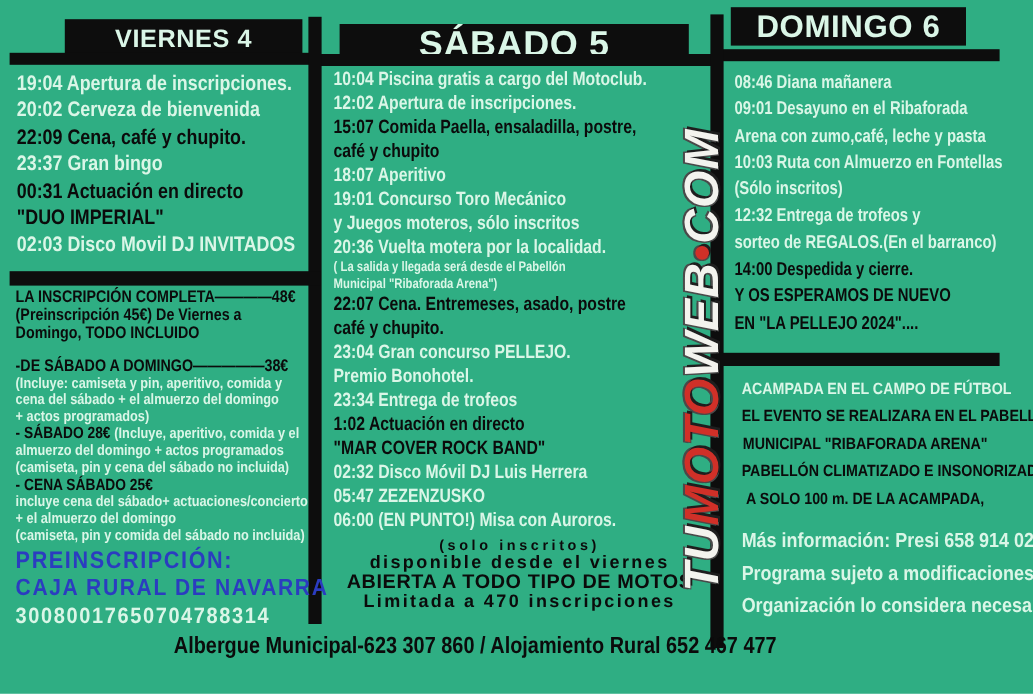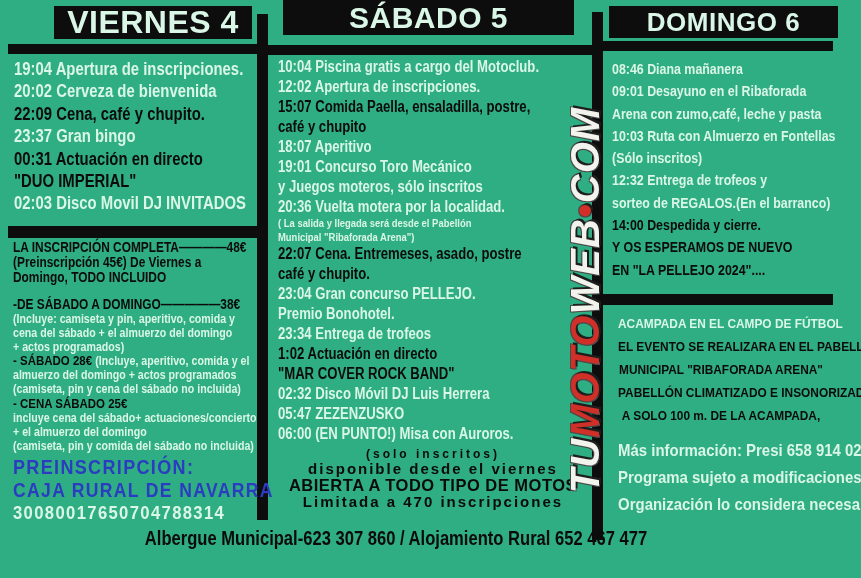--- a/index.html
+++ b/index.html
@@ -63,23 +63,23 @@
     text-shadow:2px 2px 0 #1e1e1e,-1px -1px 0 #4a4a4a,1px -1px 0 #4a4a4a,-1px 1px 0 #4a4a4a;
   }
   .wm-white{color:var(--wm-white,#f3f3ee);}
   .wm-red{color:var(--wm-red,#d03028);}
 </style>
 </head>
 <body>
 
 <div class="poster">
 
-  <div class="hdr" style="left:54px;top:6px;width:198px;height:33px;font-size:32px;">VIERNES 4</div>
-  <div class="hdr" style="left:283px;top:0;width:291px;height:35px;font-size:30px;">SÁBADO 5</div>
-  <div class="hdr" style="left:609px;top:6px;width:229px;height:32px;font-size:26px;">DOMINGO 6</div>
+  <div class="hdr" style="left:54px;top:16px;width:198px;height:33px;font-size:21px;">VIERNES 4</div>
+  <div class="hdr" style="left:283px;top:20px;width:291px;height:35px;font-size:30px;">SÁBADO 5</div>
+  <div class="hdr" style="left:609px;top:6px;width:196px;height:32px;font-size:26px;">DOMINGO 6</div>
 
   <div class="bar" style="left:8px;top:44px;width:258px;height:10px;"></div>
   <div class="bar" style="left:262px;top:45px;width:333px;height:10px;"></div>
   <div class="bar" style="left:597px;top:41px;width:236px;height:10px;"></div>
   <div class="bar" style="left:257px;top:14px;width:11px;height:506px;"></div>
   <div class="bar" style="left:592px;top:12px;width:11px;height:528px;"></div>
   <div class="bar" style="left:8px;top:226px;width:259px;height:12px;"></div>
   <div class="bar" style="left:597px;top:294px;width:236px;height:11px;"></div>
 
   <div class="col" id="sched-viernes">

